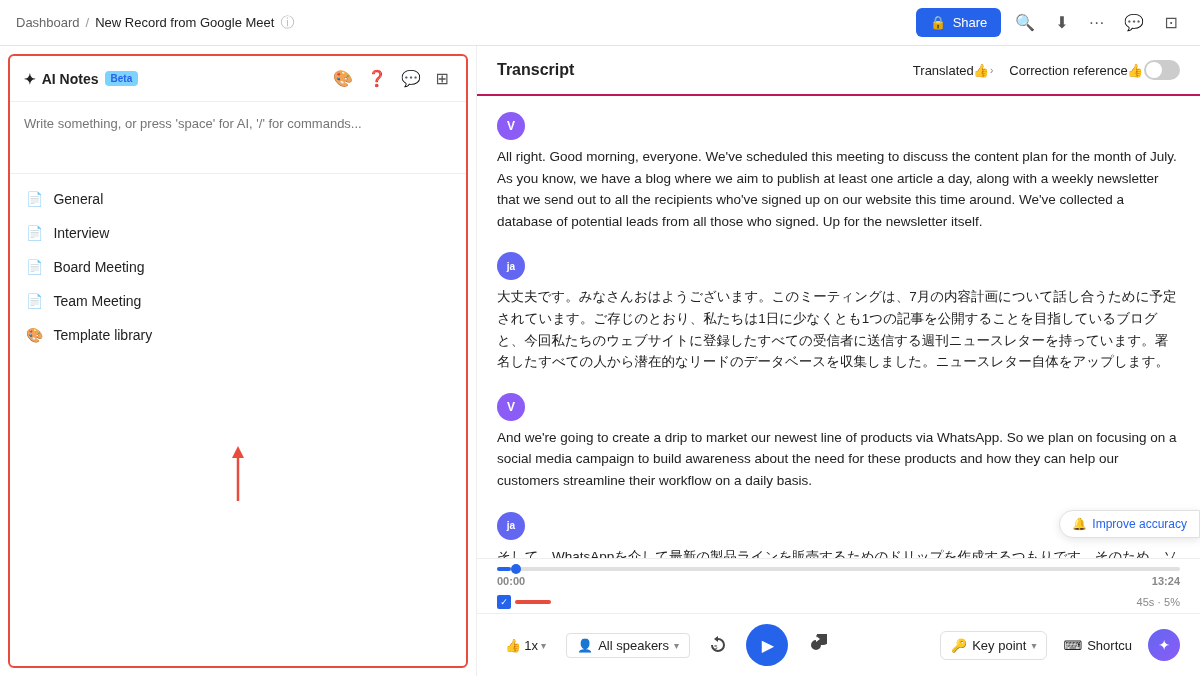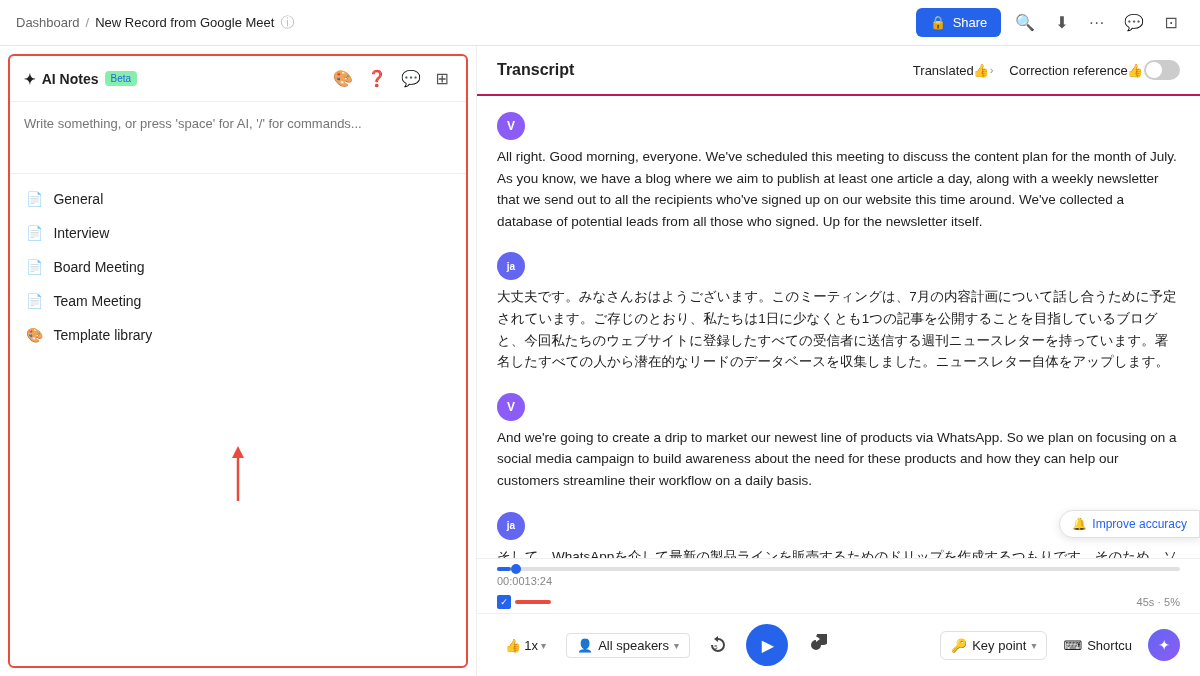--- a/index.html
+++ b/index.html
@@ -14,21 +14,21 @@
     .share-btn { display: flex; align-items: center; gap: 6px; background: #2563eb; color: #fff; border: none; border-radius: 6px; padding: 7px 14px; font-size: 13px; font-weight: 500; cursor: pointer; }
     .header-icon-btn { background: none; border: none; cursor: pointer; color: #555; font-size: 16px; padding: 6px; border-radius: 4px; }
 
     
     .main-content { display: flex; flex: 1; overflow: hidden; }
 
     
     .left-panel { width: 460px; flex-shrink: 0; border: 2px solid #e74c3c; border-radius: 6px; margin: 8px; display: flex; flex-direction: column; position: relative; overflow: hidden; }
     .ai-notes-header { display: flex; align-items: center; justify-content: space-between; padding: 10px 14px; border-bottom: 1px solid #eee; }
     .ai-notes-title { display: flex; align-items: center; gap: 6px; font-weight: 600; font-size: 14px; }
-    .beta-badge { background: #86efac; color: #2563eb; font-size: 10px; font-weight: 400; padding: 2px 6px; border-radius: 4px; }
+    .beta-badge { background: #7dd3fc; color: #2563eb; font-size: 10px; font-weight: 700; padding: 2px 6px; border-radius: 4px; }
     .ai-notes-actions { display: flex; align-items: center; gap: 8px; }
     .ai-notes-actions .action-icon { cursor: pointer; font-size: 16px; color: #555; padding: 3px; }
 
     .ai-notes-input { padding: 14px; border-bottom: 1px solid #eee; }
     .ai-notes-input textarea { width: 100%; border: none; outline: none; resize: none; font-size: 13px; color: #999; background: transparent; height: 40px; font-family: inherit; }
 
     .notes-list { padding: 8px 0; flex: 1; overflow-y: auto; }
     .notes-item { display: flex; align-items: center; gap: 10px; padding: 9px 16px; cursor: pointer; }
     .notes-item .item-icon { font-size: 14px; color: #888; }
     .notes-item .item-label { font-size: 14px; color: #222; }
@@ -54,21 +54,21 @@
     .speaker-avatar { width: 28px; height: 28px; border-radius: 50%; display: flex; align-items: center; justify-content: center; font-size: 12px; font-weight: 700; color: #fff; margin-bottom: 6px; }
     .avatar-v { background: #8b5cf6; }
     .avatar-ja { background: #6366f1; font-size: 10px; }
     .transcript-text { font-size: 13.5px; line-height: 1.6; color: #222; }
 
     
     .bottom-section { border-top: 1px solid #eee; flex-shrink: 0; }
     .timeline-bar { padding: 8px 20px 4px; }
     .timeline-track { position: relative; height: 4px; background: #e0e0e0; border-radius: 2px; margin-bottom: 4px; }
     .timeline-progress { position: absolute; left: 0; top: 0; height: 100%; width: 2%; background: #2563eb; border-radius: 2px; }
-    .timeline-labels { display: flex; justify-content: flex-start; font-size: 11px; color: #888; }
+    .timeline-labels { display: flex; justify-content: space-between; font-size: 11px; color: #888; font-weight: bold; }
     .timeline-cursor { width: 10px; height: 10px; background: #2563eb; border-radius: 50%; position: absolute; top: -3px; left: 2%; }
 
     .segments-bar { padding: 4px 20px 4px; display: flex; align-items: center; gap: 4px; }
     .segment-check { width: 14px; height: 14px; background: #2563eb; border-radius: 2px; display: flex; align-items: center; justify-content: center; }
     .segment-check::after { content: '✓'; color: #fff; font-size: 9px; }
     .segment-block { width: 36px; height: 4px; background: #e74c3c; border-radius: 2px; }
     .segment-time { margin-left: auto; font-size: 11px; color: #888; }
 
     .playback-controls { display: flex; align-items: center; padding: 10px 20px; gap: 12px; border-top: 1px solid #eee; }
     .speed-btn { display: flex; align-items: center; gap: 3px; background: none; border: none; cursor: pointer; font-size: 13px; color: #222; padding: 4px 8px; border-radius: 4px; }

